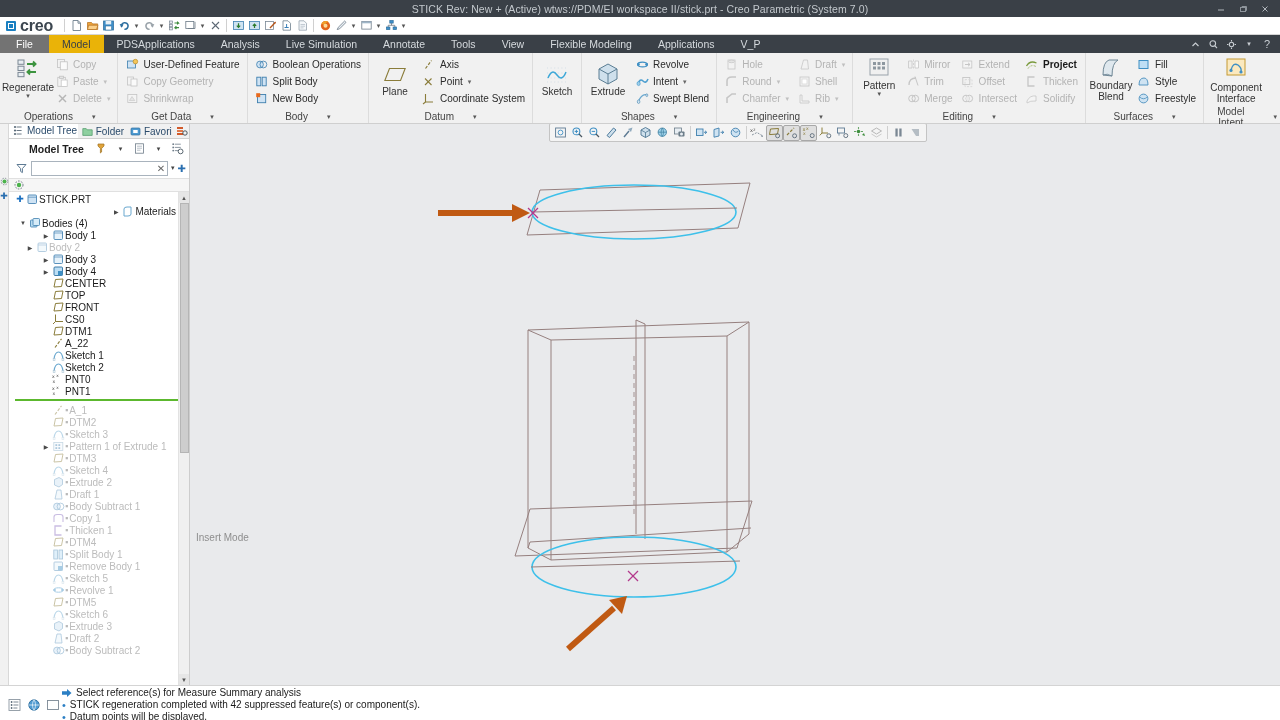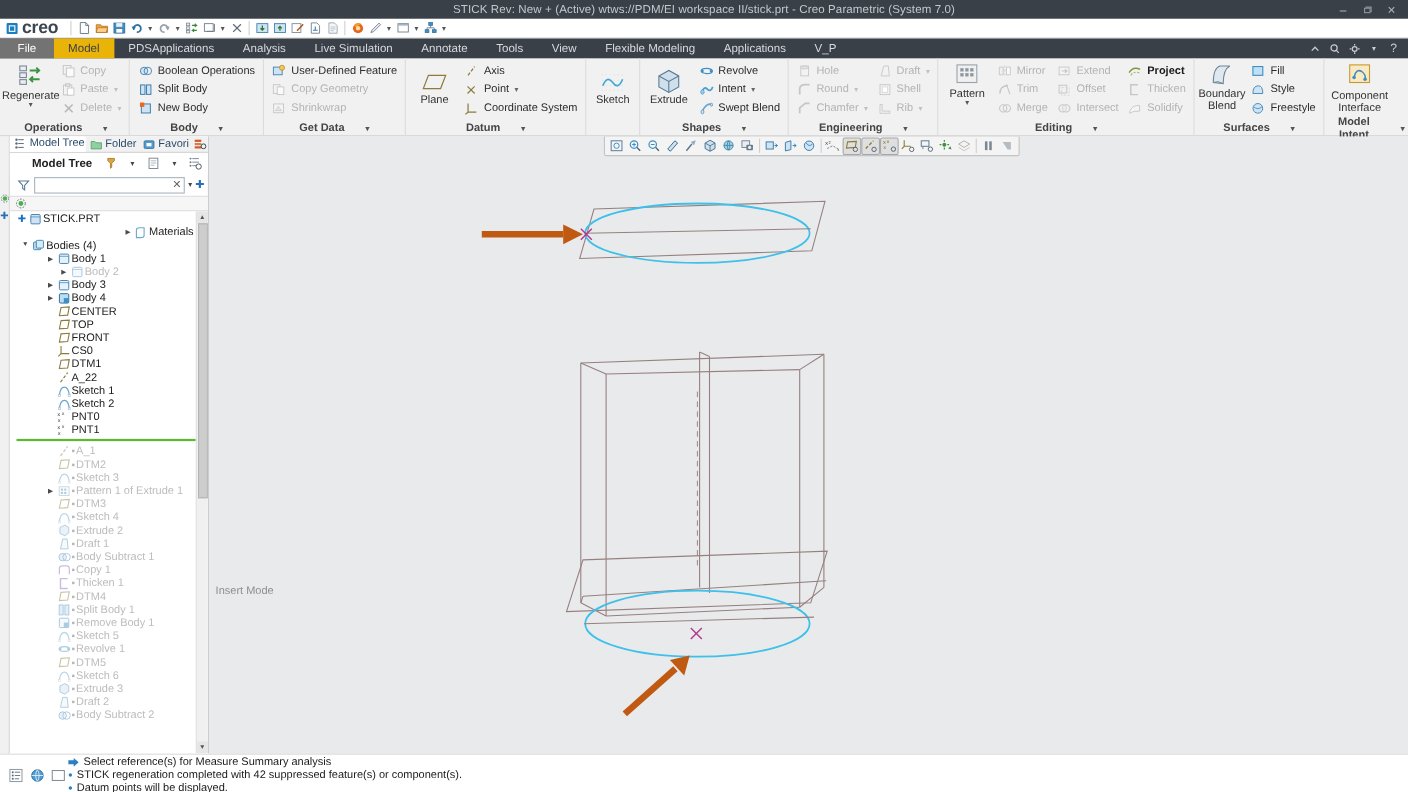--- a/index.html
+++ b/index.html
@@ -64,21 +64,21 @@
   
   .ribbon {
     height: 71px; background: #f1f1f1; border-bottom: 1px solid #cfcfcf;
     display: flex; align-items: stretch; padding-left: 2px;
   }
   .rgroup { display: flex; flex-direction: column; position: relative; padding: 0 3px; }
   .rgroup + .rgroup { border-left: 1px solid #dcdcdc; }
   .rgroup-body { flex: 1; display: flex; align-items: flex-start; padding-top: 3px; }
   .rgroup-title {
     height: 13px; text-align: center; font-size: 10px; color: #444;
-    display: flex; align-items: center; justify-content: center; gap: 19px; font-weight: bold;
+    display: flex; align-items: center; justify-content: center; gap: 19px;
   }
   .rgroup-title .dd { font-size: 7px; color: #555; }
 
   .bigbtn {
     width: 46px; display: flex; flex-direction: column; align-items: center;
     padding: 1px 2px; text-align: center;
   }
   .bigbtn .lbl { font-size: 10px; color: #333; line-height: 11px; margin-top: 1px; }
   .smallcol { display: flex; flex-direction: column; gap: 0px; }
   .smallbtn {
@@ -395,86 +395,86 @@
         <span class="dd">▾</span>
       </div>
     </div>
 
     <div class="rgroup">
       <div class="rgroup-body">
         <div class="smallcol">
           <div class="smallbtn">
             <span class="ico">
               <svg width="13" height="13" viewBox="0 0 13 13">
-                  <circle cx="5" cy="6.5" r="3.4" fill="#cfe3f4" stroke="#3e7fae" stroke-width=".8"></circle>
-                  <circle cx="8.4" cy="6.5" r="3.4" fill="none" stroke="#3e7fae" stroke-width=".8"></circle>
-                </svg>
-            </span>
-            <span>Boolean Operations</span>
-          </div>
-          <div class="smallbtn">
-            <span class="ico">
-              <svg width="13" height="13" viewBox="0 0 13 13">
-                  <rect x="1.8" y="2.2" width="4" height="8.6" fill="#cfe3f4" stroke="#3e7fae" stroke-width=".9"></rect>
-                  <rect x="7.2" y="2.2" width="4" height="8.6" fill="#cfe3f4" stroke="#3e7fae" stroke-width=".9"></rect>
-                </svg>
-            </span>
-            <span>Split Body</span>
-          </div>
-          <div class="smallbtn">
-            <span class="ico">
-              <svg width="13" height="13" viewBox="0 0 13 13">
-                  <rect x="2.5" y="2.5" width="8.2" height="8.2" fill="#cfe3f4" stroke="#3e7fae" stroke-width=".9"></rect>
-                  <rect x="1.2" y="1.2" width="4" height="4" fill="#e8691c"></rect>
-                </svg>
-            </span>
-            <span>New Body</span>
+                  <rect x="1.5" y="3" width="8" height="7" fill="#cfe3f4" stroke="#3e7fae" stroke-width=".8"></rect>
+                  <circle cx="9.4" cy="3.6" r="2.3" fill="#f5c65a" stroke="#b98b24" stroke-width=".7"></circle>
+                </svg>
+            </span>
+            <span>User-Defined Feature</span>
+          </div>
+          <div class="smallbtn dis">
+            <span class="ico">
+              <svg width="13" height="13" viewBox="0 0 13 13">
+                  <rect x="1.5" y="2" width="6" height="8" fill="#f3f3f3" stroke="#c4c4c4" stroke-width=".8"></rect>
+                  <rect x="5" y="4" width="6" height="7" fill="#fafafa" stroke="#c4c4c4" stroke-width=".8"></rect>
+                </svg>
+            </span>
+            <span>Copy Geometry</span>
+          </div>
+          <div class="smallbtn dis">
+            <span class="ico">
+              <svg width="13" height="13" viewBox="0 0 13 13">
+                  <rect x="1.8" y="2.5" width="9" height="8" fill="#f4f4f4" stroke="#c4c4c4" stroke-width=".8"></rect>
+                  <path d="M3.4 8.6 L6 4.6 L8.8 8.6z" fill="#e6e6e6" stroke="#c9c9c9" stroke-width=".7"></path>
+                </svg>
+            </span>
+            <span>Shrinkwrap</span>
           </div>
         </div>
       </div>
       <div class="rgroup-title">
-        <span>Body</span>
+        <span>Get Data</span>
         <span class="dd">▾</span>
       </div>
     </div>
 
     <div class="rgroup">
       <div class="rgroup-body">
         <div class="smallcol">
           <div class="smallbtn">
             <span class="ico">
               <svg width="13" height="13" viewBox="0 0 13 13">
-                  <rect x="1.5" y="3" width="8" height="7" fill="#cfe3f4" stroke="#3e7fae" stroke-width=".8"></rect>
-                  <circle cx="9.4" cy="3.6" r="2.3" fill="#f5c65a" stroke="#b98b24" stroke-width=".7"></circle>
-                </svg>
-            </span>
-            <span>User-Defined Feature</span>
-          </div>
-          <div class="smallbtn dis">
-            <span class="ico">
-              <svg width="13" height="13" viewBox="0 0 13 13">
-                  <rect x="1.5" y="2" width="6" height="8" fill="#f3f3f3" stroke="#c4c4c4" stroke-width=".8"></rect>
-                  <rect x="5" y="4" width="6" height="7" fill="#fafafa" stroke="#c4c4c4" stroke-width=".8"></rect>
-                </svg>
-            </span>
-            <span>Copy Geometry</span>
-          </div>
-          <div class="smallbtn dis">
-            <span class="ico">
-              <svg width="13" height="13" viewBox="0 0 13 13">
-                  <rect x="1.8" y="2.5" width="9" height="8" fill="#f4f4f4" stroke="#c4c4c4" stroke-width=".8"></rect>
-                  <path d="M3.4 8.6 L6 4.6 L8.8 8.6z" fill="#e6e6e6" stroke="#c9c9c9" stroke-width=".7"></path>
-                </svg>
-            </span>
-            <span>Shrinkwrap</span>
+                  <circle cx="5" cy="6.5" r="3.4" fill="#cfe3f4" stroke="#3e7fae" stroke-width=".8"></circle>
+                  <circle cx="8.4" cy="6.5" r="3.4" fill="none" stroke="#3e7fae" stroke-width=".8"></circle>
+                </svg>
+            </span>
+            <span>Boolean Operations</span>
+          </div>
+          <div class="smallbtn">
+            <span class="ico">
+              <svg width="13" height="13" viewBox="0 0 13 13">
+                  <rect x="1.8" y="2.2" width="4" height="8.6" fill="#cfe3f4" stroke="#3e7fae" stroke-width=".9"></rect>
+                  <rect x="7.2" y="2.2" width="4" height="8.6" fill="#cfe3f4" stroke="#3e7fae" stroke-width=".9"></rect>
+                </svg>
+            </span>
+            <span>Split Body</span>
+          </div>
+          <div class="smallbtn">
+            <span class="ico">
+              <svg width="13" height="13" viewBox="0 0 13 13">
+                  <rect x="2.5" y="2.5" width="8.2" height="8.2" fill="#cfe3f4" stroke="#3e7fae" stroke-width=".9"></rect>
+                  <rect x="1.2" y="1.2" width="4" height="4" fill="#e8691c"></rect>
+                </svg>
+            </span>
+            <span>New Body</span>
           </div>
         </div>
       </div>
       <div class="rgroup-title">
-        <span>Get Data</span>
+        <span>Body</span>
         <span class="dd">▾</span>
       </div>
     </div>
 
     <div class="rgroup">
       <div class="rgroup-body">
         <div class="bigbtn" style="margin-top:8px;">
           <span class="ico" style="width:24px;height:20px;">
             <svg width="26" height="18" viewBox="0 0 26 18">
                 <path d="M7 2 L24 2 L19 15 L2 15z" fill="none" stroke="#8a7c3a" stroke-width="1.2"></path>
@@ -973,21 +973,21 @@
             <div class="trow" style="padding-left: 32px;">
               <span class="arrow">▶</span>
               <span class="ti">
                 <svg width="13" height="13" viewBox="0 0 13 13">
                   <rect x="2" y="2" width="8.5" height="8.5" rx="1" fill="#e6f2fa" stroke="#4a86b4" stroke-width=".9"></rect>
                   <path d="M2 4 h8.5" stroke="#4a86b4" stroke-width=".7"></path>
                 </svg>
               </span>
               <span>Body 1</span>
             </div>
-            <div class="trow dim" style="padding-left: 44px;">
+            <div class="trow dim" style="padding-left: 16px;">
               <span class="arrow">▶</span>
               <span class="ti" style="opacity: 0.45;">
                 <svg width="13" height="13" viewBox="0 0 13 13">
                   <rect x="2" y="2" width="8.5" height="8.5" rx="1" fill="#e6f2fa" stroke="#4a86b4" stroke-width=".9"></rect>
                   <path d="M2 4 h8.5" stroke="#4a86b4" stroke-width=".7"></path>
                 </svg>
               </span>
               <span>Body 2</span>
             </div>
             <div class="trow" style="padding-left: 32px;">

